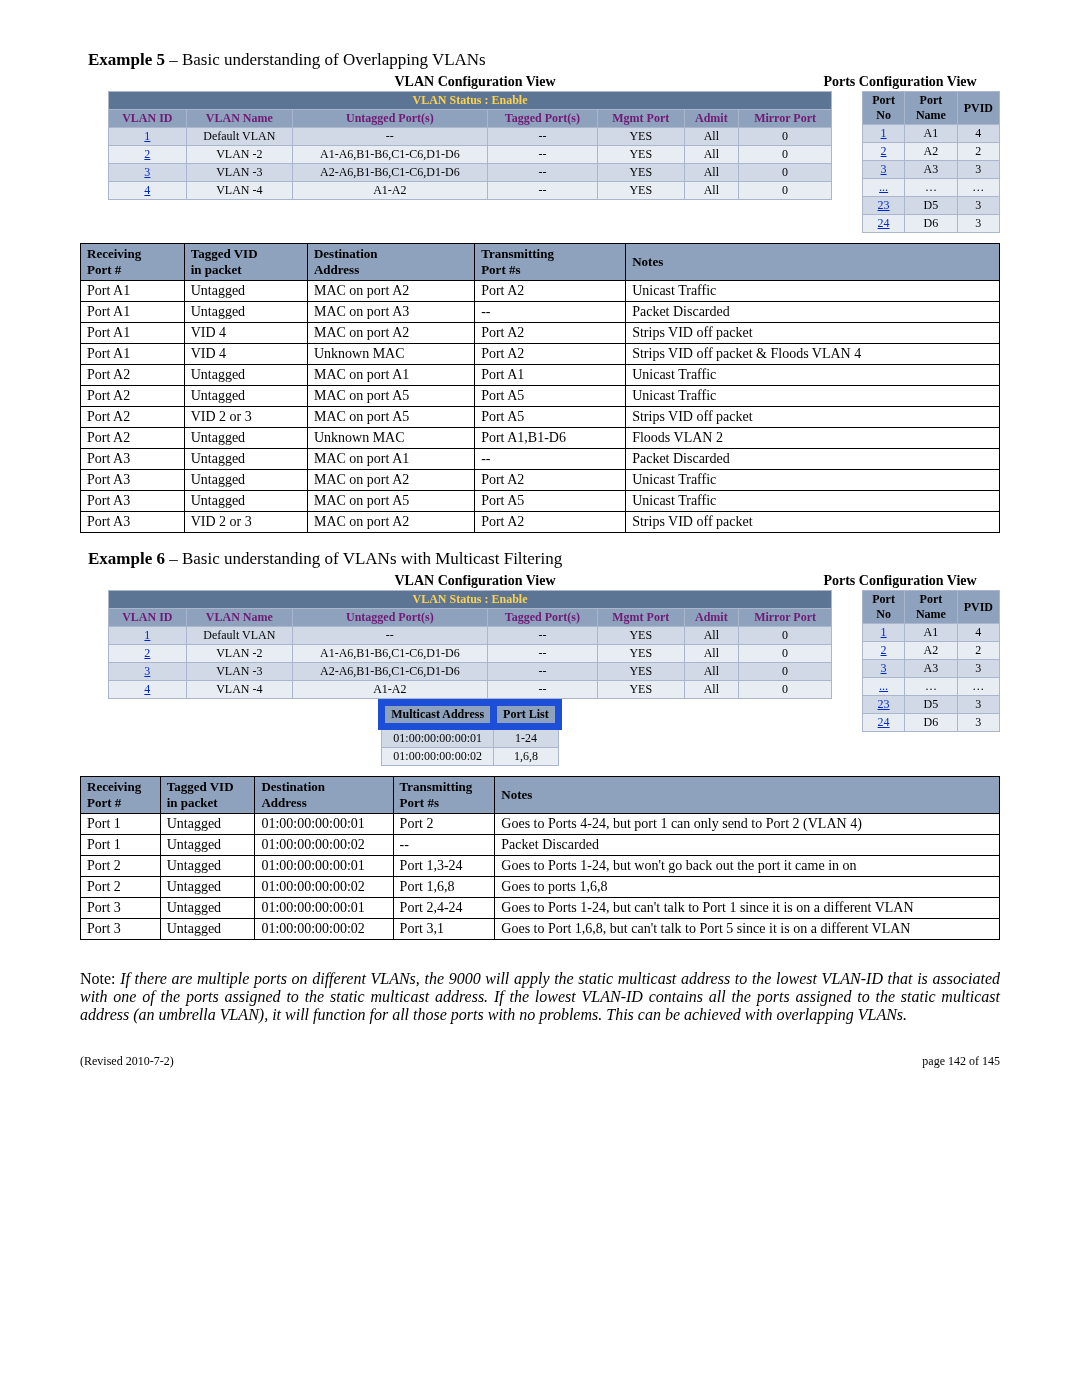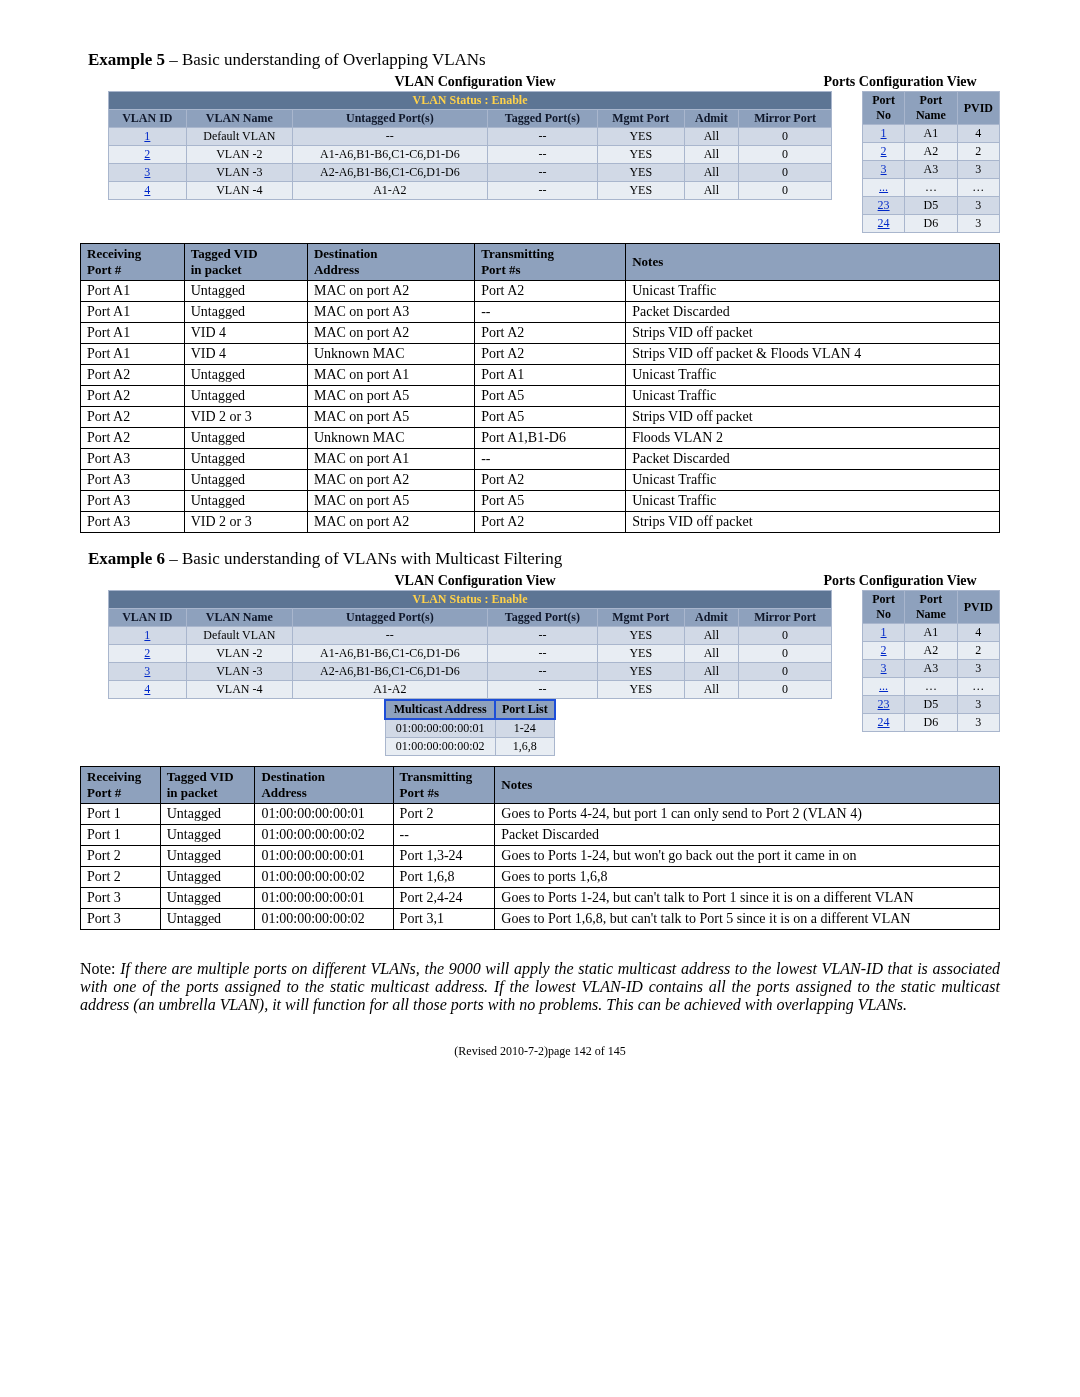--- a/index.html
+++ b/index.html
@@ -48,21 +48,21 @@
     padding: 1px 4px;
   }
   table.vlan .status-row td {
     background: #5d7594;
     color: #ffd24a;
     font-weight: bold;
     font-size:12px;
   }
   table.vlan th {
     background: #8ea1bd;
-    color: #0f172a;
+    color: #701a75;
     font-weight: bold;
   }
   table.vlan tr.odd td  { background: #d1d9e6; }
   table.vlan tr.even td { background: #e8edf3; }
   table.vlan a { color: #0028c8; text-decoration: underline; }
 
   
   table.ports {
     border-collapse: collapse;
     font-size: 12px;
@@ -112,42 +112,42 @@
     margin-top: 6px;
   }
   table.mc {
     border-collapse: collapse;
     font-size: 12px;
     margin: 0 auto;
     text-align: center;
   }
   table.mc th {
     background: #8ea1bd;
-    border: 2px solid #1d4ed8;
+    border: 7px solid #1d4ed8;
     padding: 1px 6px;
     font-weight: bold;
   }
   table.mc td {
     border: 1px solid #a9b6cd;
     padding: 1px 10px;
     background: #d1d9e6;
   }
   table.mc tr.even td { background: #e8edf3; }
 
   .note {
     font-size: 16px;
     margin-top: 30px;
     text-align: justify;
   }
   .note .label { display:inline; }
   .note .body  { font-style: italic; }
 
   .footer {
     display: flex;
-    justify-content: center;
+    justify-content: space-between;
     font-size: 12px;
     margin-top: 30px;
   }
 </style>
 </head>
 <body>
 
 <div class="heading">
   <b>Example 5</b><span> – Basic understanding of Overlapping VLANs</span>
 </div>

